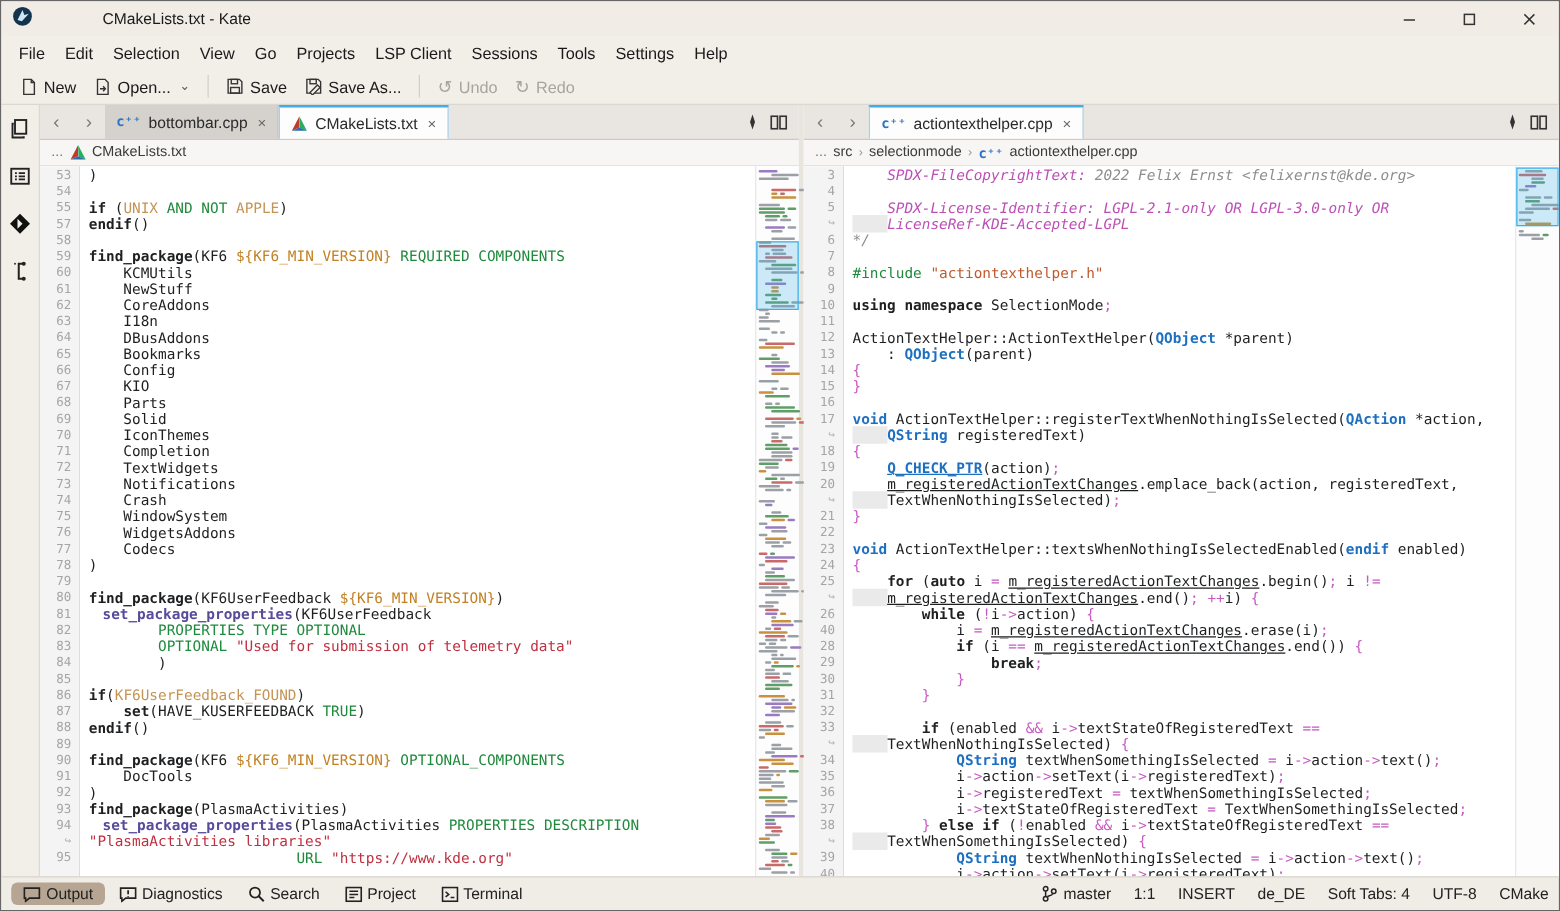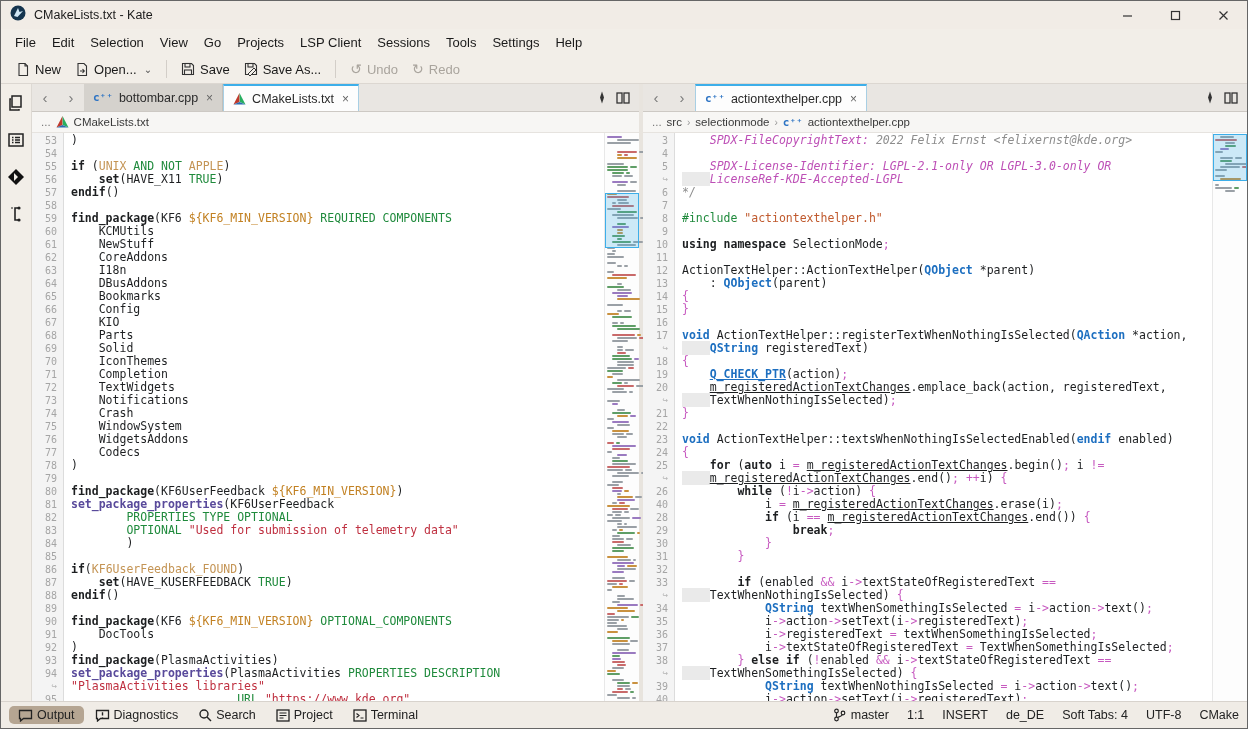--- a/index.html
+++ b/index.html
@@ -1,19 +1,19 @@
 <!DOCTYPE html>
 <html><head>
 <meta charset="utf-8">
 <style>
   html,body{margin:0;padding:0;background:#222;}
   #window{position:relative;width:1248px;height:729px;background:#f2eee8;overflow:hidden;
           font-family:"Liberation Sans",sans-serif;color:#1a1a1a;border:1px solid #666;box-sizing:border-box;}
   
-  #titlebar{height:28px;display:flex;align-items:center;background:#f1ece6;padding-left:9px;}
+  #titlebar{height:28px;display:flex;align-items:center;background:#f1ece6;padding-left:9px;gap:48px;}
   #titlebar .apptitle{font-size:12.5px;margin-left:8px;}
   #wincontrols{margin-left:auto;display:flex;height:100%;}
   #wincontrols .wbtn{width:48px;display:flex;align-items:center;justify-content:center;color:#333;font-size:13px;}
   
   #menubar{height:26px;display:flex;align-items:center;padding-left:6px;background:#f2eee8;font-size:13px;}
   .menu-item{padding:3px 8px;border-radius:3px;}
   
   #toolbar{height:28px;display:flex;align-items:center;padding-left:8px;background:#f2eee8;border-bottom:1px solid #dcd7d1;font-size:13px;}
   .tbtn{display:flex;align-items:center;gap:5px;padding:3px 7px;border-radius:3px;}
   .tbtn svg{display:block}
@@ -40,21 +40,21 @@
   
   .editor{flex:1;display:flex;min-height:0;background:#fff;}
   .codearea{flex:1;overflow:hidden;position:relative;padding-top:1px;
     background:linear-gradient(to right,#f4f4f4 0,#f4f4f4 31px,#dcdcdc 31px,#dcdcdc 32px,#ffffff 32px);}
   .row{display:flex;height:13px;line-height:13px;font-family:"DejaVu Sans Mono",monospace;font-size:11.5px;white-space:pre;}
   .ln{width:25px;flex:none;text-align:right;padding-right:7px;color:#a5a5a5;font-size:10px;}
   .ln.wrapmark{font-size:9px;color:#b5b5b5;}
   .lc{padding-left:7px;min-width:0;}
   .t-p{color:#1d1f21;}
   .t-kw{color:#1d1f21;font-weight:bold;}
-  .t-cmd{color:#594a9b;font-weight:bold;}
+  .t-cmd{color:#594a9b;font-weight:bold;margin-left:11px;}
   .t-var{color:#c49454;}
   .t-deref{color:#c28122;}
   .t-spec{color:#1f8a3c;}
   .t-str{color:#bf3040;}
   .t-type{color:#1d6fc0;font-weight:bold;}
   .t-macro{color:#1d6fc0;font-weight:bold;text-decoration:underline;}
   .t-mem{color:#1d1f21;text-decoration:underline;}
   .t-op{color:#c75ac0;}
   .t-com{color:#8d8d8d;font-style:italic;}
   .t-spdx{color:#bd4fb6;font-style:italic;}
@@ -239,21 +239,20 @@
               <path d="M0.5 11.5 L12.5 11.5 L6.5 9 Z" fill="#2b6cb0"></path>
             </svg>
           </span>
           <span class="">CMakeLists.txt</span>
         </div>
         <div class="editor">
           <div class="codearea">
             <div class="row"><span class="ln">53</span><span class="lc"><span class="t-p">)</span></span></div>
             <div class="row"><span class="ln">54</span><span class="lc"></span></div>
             <div class="row"><span class="ln">55</span><span class="lc"><span class="t-kw">if</span><span class="t-p"> (</span><span class="t-var">UNIX</span><span class="t-p"> </span><span class="t-spec">AND</span><span class="t-p"> </span><span class="t-spec">NOT</span><span class="t-p"> </span><span class="t-var">APPLE</span><span class="t-p">)</span></span></div>
-            <div class="row"><span class="ln">56</span><span class="lc"><span class="t-p">    </span><span class="t-kw">set</span><span class="t-p">(HAVE_X11 </span><span class="t-spec">TRUE</span><span class="t-p">)</span></span></div>
             <div class="row"><span class="ln">57</span><span class="lc"><span class="t-kw">endif</span><span class="t-p">()</span></span></div>
             <div class="row"><span class="ln">58</span><span class="lc"></span></div>
             <div class="row"><span class="ln">59</span><span class="lc"><span class="t-kw">find_package</span><span class="t-p">(KF6 </span><span class="t-deref">${KF6_MIN_VERSION}</span><span class="t-p"> </span><span class="t-spec">REQUIRED COMPONENTS</span></span></div>
             <div class="row"><span class="ln">60</span><span class="lc"><span class="t-p">    KCMUtils</span></span></div>
             <div class="row"><span class="ln">61</span><span class="lc"><span class="t-p">    NewStuff</span></span></div>
             <div class="row"><span class="ln">62</span><span class="lc"><span class="t-p">    CoreAddons</span></span></div>
             <div class="row"><span class="ln">63</span><span class="lc"><span class="t-p">    I18n</span></span></div>
             <div class="row"><span class="ln">64</span><span class="lc"><span class="t-p">    DBusAddons</span></span></div>
             <div class="row"><span class="ln">65</span><span class="lc"><span class="t-p">    Bookmarks</span></span></div>
             <div class="row"><span class="ln">66</span><span class="lc"><span class="t-p">    Config</span></span></div>

